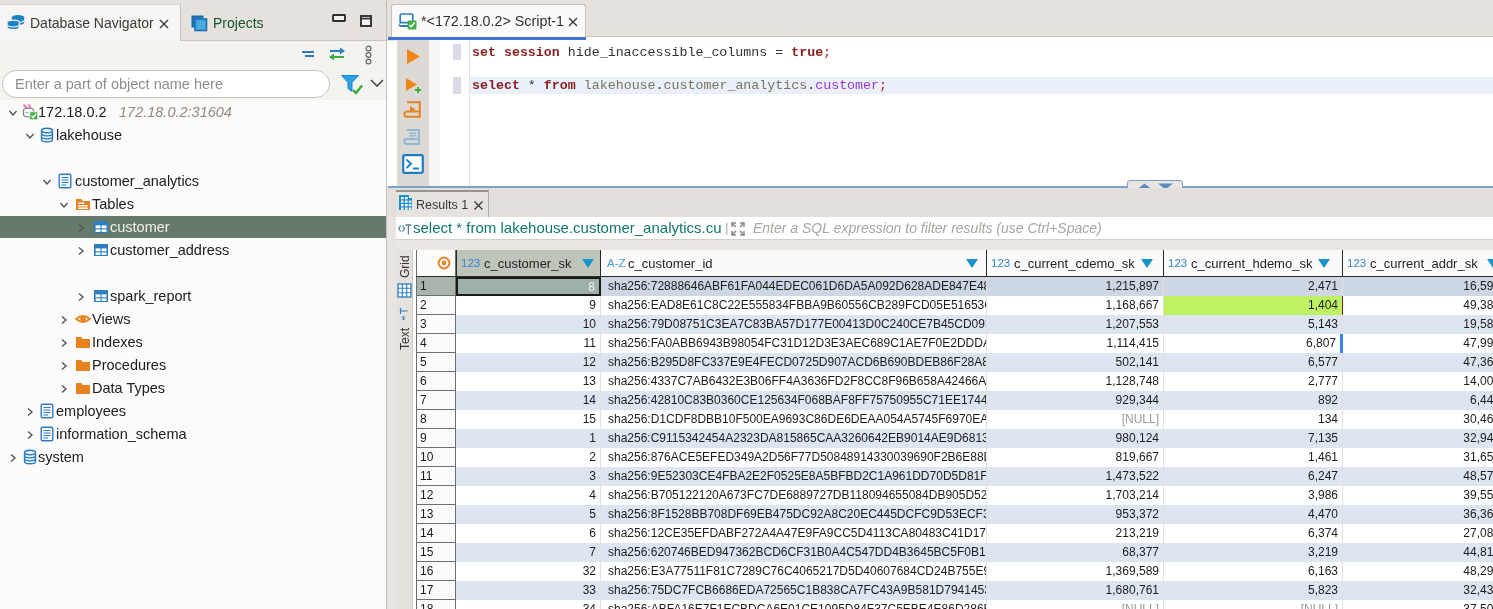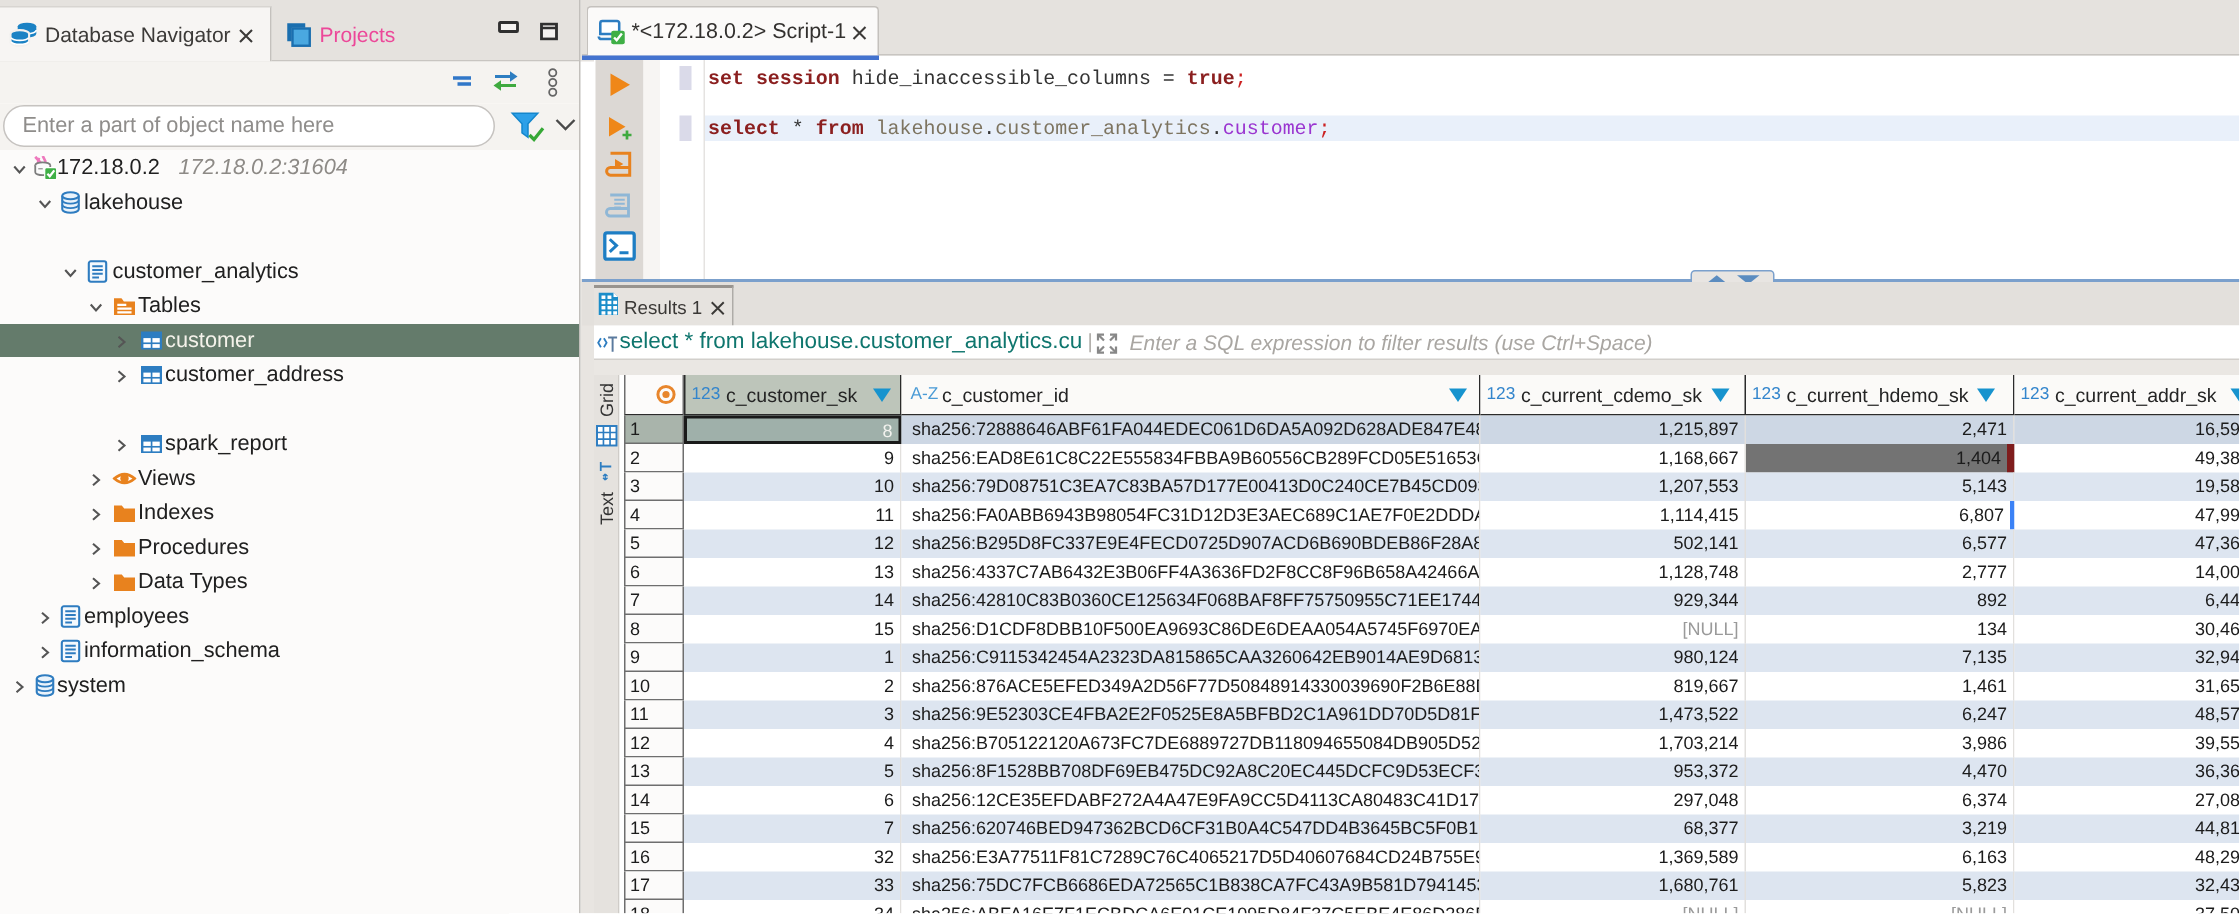--- a/index.html
+++ b/index.html
@@ -87,21 +87,21 @@
   <span style="position:absolute;left:30px;top:10px;font-size:14px;color:#3c3a38">Database Navigator</span>
   <svg style="position:absolute;left:158px;top:13px" width="12" height="12" viewBox="0 0 12 12">
         <path d="M2,2 L10,10 M10,2 L2,10" stroke="#3c3a38" stroke-width="1.4"></path>
       </svg>
 </div>
 <div class="abs" id="tab-proj">
   <svg style="position:absolute;left:8px;top:10px" width="18" height="18" viewBox="0 0 18 18">
     <path d="M1.5,1.5 h12 v3 h-9 v9 h-3 Z" fill="#1b6faf"></path>
     <rect x="5" y="5" width="11.5" height="11.5" fill="#4aa8e0" stroke="#1b6faf" stroke-width="1.6"></rect>
   </svg>
-  <span style="position:absolute;left:31px;top:11px;font-size:14px;color:#ec4899">Projects</span>
+  <span style="position:absolute;left:31px;top:11px;font-size:14px;color:#14532d">Projects</span>
 </div>
 <svg class="abs" style="left:332px;top:14px" width="14" height="8" viewBox="0 0 14 8">
       <rect x="1" y="1" width="12" height="6" rx="0.5" fill="#f4f2f0" stroke="#2f2f2f" stroke-width="1.9"></rect>
     </svg>
 <svg class="abs" style="left:360px;top:15px" width="12" height="12" viewBox="0 0 12 12">
       <rect x="1" y="1" width="10" height="10" fill="#f4f2f0" stroke="#2f2f2f" stroke-width="1.9"></rect>
       <path d="M1,3.6 L11,3.6" stroke="#2f2f2f" stroke-width="1.7"></path>
     </svg>
 
 <div class="abs" id="vsash"></div>
@@ -436,21 +436,21 @@
         <div class="cell txt" style="left:188px;width:386px;background:#cdd7e4;border-right:1px solid #e2e0dd">sha256:72888646ABF61FA044EDEC061D6DA5A092D628ADE847E4895C2B64A6A6AB5D3C</div>
         <div class="cell num" style="left:574px;width:177px;background:#cdd7e4;border-right:1px solid #e2e0dd">1,215,897</div>
         <div class="cell num" style="left:751px;width:179px;background:#cdd7e4;border-right:1px solid #e2e0dd">2,471</div>
         <div class="cell num" style="left:930px;width:161px;background:#cdd7e4">16,591</div>
       </div>
 <div class="grow" style="top:46px">
         <div class="cell rh" style="left:3px;width:40px;background:#fcfbfa">2</div>
         <div class="cell num" style="left:43px;width:145px;background:#ffffff;border-right:1px solid #e2e0dd">9</div>
         <div class="cell txt" style="left:188px;width:386px;background:#ffffff;border-right:1px solid #e2e0dd">sha256:EAD8E61C8C22E555834FBBA9B60556CB289FCD05E51653C7B4E9A4D5C2E7B1A8</div>
         <div class="cell num" style="left:574px;width:177px;background:#ffffff;border-right:1px solid #e2e0dd">1,168,667</div>
-        <div class="cell num" style="left:751px;width:179px;background:#737373;border-right:5px solid #7f1d1d">1,404</div>
+        <div class="cell num" style="left:751px;width:179px;background:#bef264;border-right:1px solid #7f1d1d">1,404</div>
         <div class="cell num" style="left:930px;width:161px;background:#ffffff">49,388</div>
       </div>
 <div class="grow" style="top:65px">
         <div class="cell rh" style="left:3px;width:40px;background:#fcfbfa">3</div>
         <div class="cell num" style="left:43px;width:145px;background:#dde5f0;border-right:1px solid #e2e0dd">10</div>
         <div class="cell txt" style="left:188px;width:386px;background:#dde5f0;border-right:1px solid #e2e0dd">sha256:79D08751C3EA7C83BA57D177E00413D0C240CE7B45CD093C6E2A1B5D4F8E7A21</div>
         <div class="cell num" style="left:574px;width:177px;background:#dde5f0;border-right:1px solid #e2e0dd">1,207,553</div>
         <div class="cell num" style="left:751px;width:179px;background:#dde5f0;border-right:1px solid #e2e0dd">5,143</div>
         <div class="cell num" style="left:930px;width:161px;background:#dde5f0">19,583</div>
       </div>
@@ -531,21 +531,21 @@
         <div class="cell num" style="left:43px;width:145px;background:#dde5f0;border-right:1px solid #e2e0dd">5</div>
         <div class="cell txt" style="left:188px;width:386px;background:#dde5f0;border-right:1px solid #e2e0dd">sha256:8F1528BB708DF69EB475DC92A8C20EC445DCFC9D53ECF341A2B3C4D5E6F7A8B9</div>
         <div class="cell num" style="left:574px;width:177px;background:#dde5f0;border-right:1px solid #e2e0dd">953,372</div>
         <div class="cell num" style="left:751px;width:179px;background:#dde5f0;border-right:1px solid #e2e0dd">4,470</div>
         <div class="cell num" style="left:930px;width:161px;background:#dde5f0">36,368</div>
       </div>
 <div class="grow" style="top:274px">
         <div class="cell rh" style="left:3px;width:40px;background:#fcfbfa">14</div>
         <div class="cell num" style="left:43px;width:145px;background:#ffffff;border-right:1px solid #e2e0dd">6</div>
         <div class="cell txt" style="left:188px;width:386px;background:#ffffff;border-right:1px solid #e2e0dd">sha256:12CE35EFDABF272A4A47E9FA9CC5D4113CA80483C41D17C84A1B2C3D4E5F6A7B</div>
-        <div class="cell num" style="left:574px;width:177px;background:#ffffff;border-right:1px solid #e2e0dd">297,048</div>
+        <div class="cell num" style="left:574px;width:177px;background:#ffffff;border-right:1px solid #e2e0dd">213,219</div>
         <div class="cell num" style="left:751px;width:179px;background:#ffffff;border-right:1px solid #e2e0dd">6,374</div>
         <div class="cell num" style="left:930px;width:161px;background:#ffffff">27,089</div>
       </div>
 <div class="grow" style="top:293px">
         <div class="cell rh" style="left:3px;width:40px;background:#fcfbfa">15</div>
         <div class="cell num" style="left:43px;width:145px;background:#dde5f0;border-right:1px solid #e2e0dd">7</div>
         <div class="cell txt" style="left:188px;width:386px;background:#dde5f0;border-right:1px solid #e2e0dd">sha256:620746BED947362BCD6CF31B0A4C547DD4B3645BC5F0B108A1B2C3D4E5F6A7B8</div>
         <div class="cell num" style="left:574px;width:177px;background:#dde5f0;border-right:1px solid #e2e0dd">68,377</div>
         <div class="cell num" style="left:751px;width:179px;background:#dde5f0;border-right:1px solid #e2e0dd">3,219</div>
         <div class="cell num" style="left:930px;width:161px;background:#dde5f0">44,815</div>

